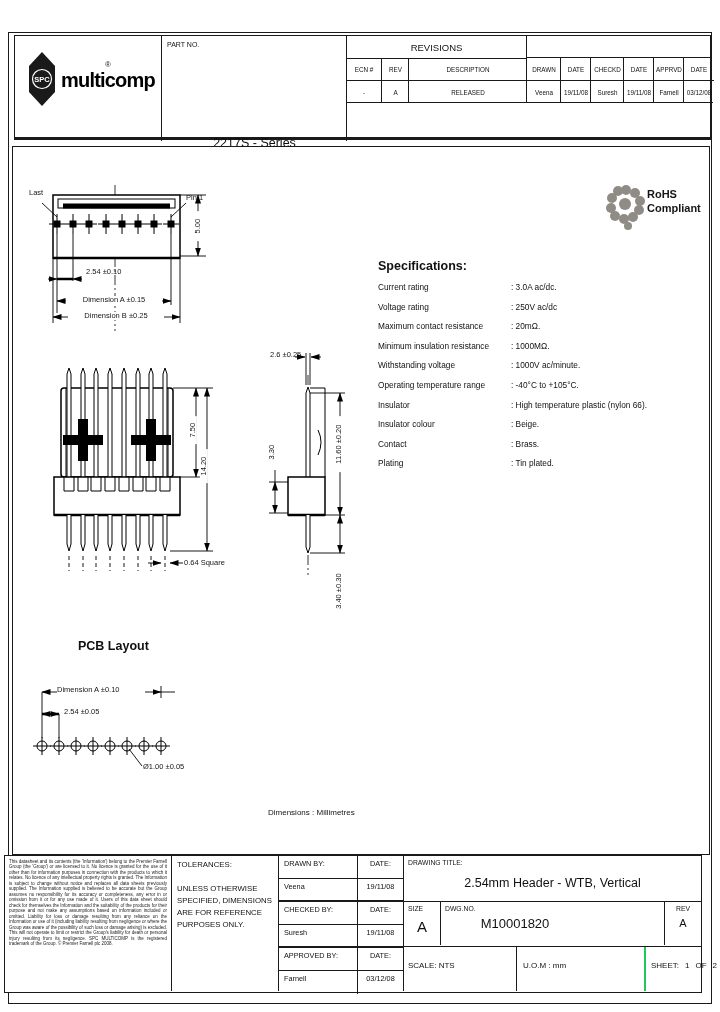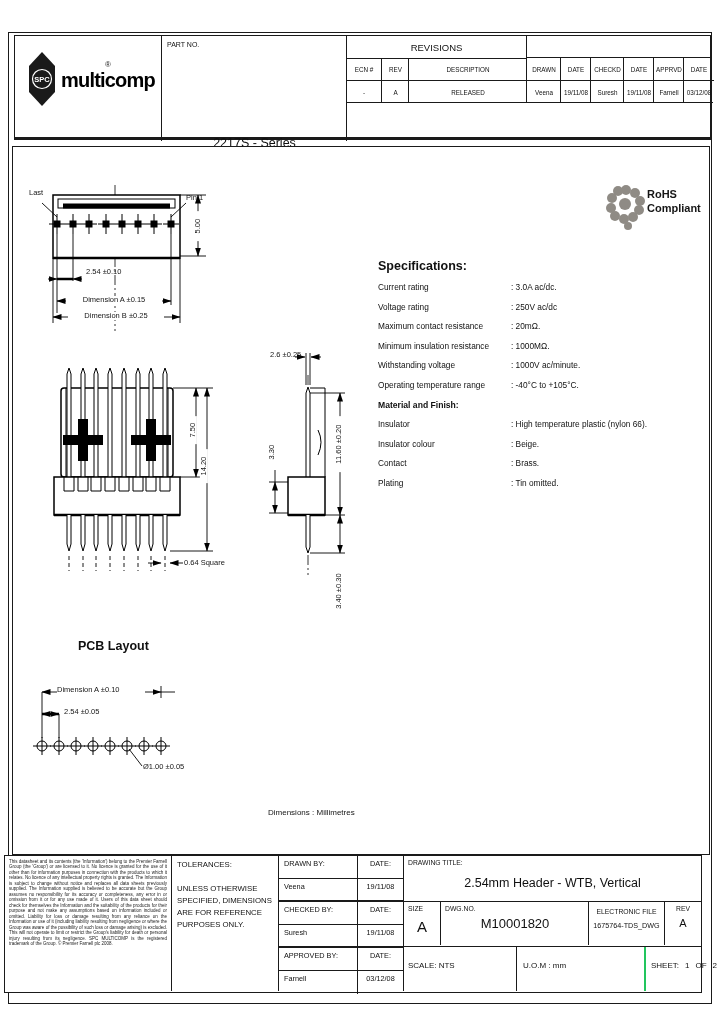--- a/index.html
+++ b/index.html
@@ -173,38 +173,35 @@
         <span>: 1000MΩ.</span>
       </div>
     <div class="spec-row">
         <span class="sl">Withstanding voltage</span>
         <span>: 1000V ac/minute.</span>
       </div>
     <div class="spec-row">
         <span class="sl">Operating temperature range</span>
         <span>: -40°C to +105°C.</span>
       </div>
-    <div class="spec-row" style="font-weight:bold;font-size:8.6px;">
-        <span>Material and Finish:</span>
-      </div>
     <div class="spec-row">
         <span class="sl">Insulator</span>
         <span>: High temperature plastic (nylon 66).</span>
       </div>
     <div class="spec-row">
         <span class="sl">Insulator colour</span>
         <span>: Beige.</span>
       </div>
     <div class="spec-row">
         <span class="sl">Contact</span>
         <span>: Brass.</span>
       </div>
     <div class="spec-row">
         <span class="sl">Plating</span>
-        <span>: Tin omitted.</span>
+        <span>: Tin plated.</span>
       </div>
   </div>
 
   <svg class="abs dwg" width="165" height="230" style="left:50px;top:358px;">
     <defs>
       <marker id="fv-ar" markerWidth="9" markerHeight="6" refX="8.5" refY="3" orient="auto-start-reverse" markerUnits="userSpaceOnUse">
         <path d="M0,0 L9,3 L0,6 z" class="f"></path>
       </marker>
       <g id="fvp">
           <path d="M-2,119 L-2,16 L0,10 L2,16 L2,119" class="w"></path>
@@ -388,24 +385,20 @@
 
       <div class="abs" style="left:0;top:46px;width:297px;height:45px;border-bottom:1.5px solid #1a1a1a;box-sizing:border-box;">
         <div class="abs" style="left:0;top:0;width:36px;height:43px;">
           <div class="abs tb-lab" style="left:4px;top:3px;">SIZE</div>
           <div class="abs" style="left:0;top:16px;width:36px;text-align:center;font-size:15px;">A</div>
         </div>
         <div class="abs" style="left:36px;top:0;width:148px;height:43px;border-left:1px solid #1a1a1a;box-sizing:border-box;">
           <div class="abs tb-lab" style="left:4px;top:3px;">DWG.NO.</div>
           <div class="abs" style="left:0;top:14px;width:148px;text-align:center;font-size:13px;">M10001820</div>
         </div>
-        <div class="abs" style="left:184px;top:0;width:76px;height:43px;border-left:1px solid #1a1a1a;box-sizing:border-box;text-align:center;">
-          <div class="tb-lab" style="margin-top:6px;">ELECTRONIC FILE</div>
-          <div style="font-size:7.2px;margin-top:6px;">1675764-TDS_DWG</div>
-        </div>
         <div class="abs" style="left:260px;top:0;width:37px;height:43px;border-left:1px solid #1a1a1a;box-sizing:border-box;text-align:center;">
           <div class="tb-lab" style="margin-top:3px;">REV</div>
           <div style="font-size:11px;margin-top:5px;">A</div>
         </div>
       </div>
 
       <div class="abs" style="left:0;top:91px;width:297px;height:44px;">
         <div class="abs" style="left:4px;top:14px;font-size:8px;">SCALE: NTS</div>
         <div class="abs" style="left:112px;top:0;width:128px;height:44px;border-left:1px solid #1a1a1a;box-sizing:border-box;">
           <div style="margin:14px 0 0 6px;font-size:8px;">U.O.M : mm</div>

